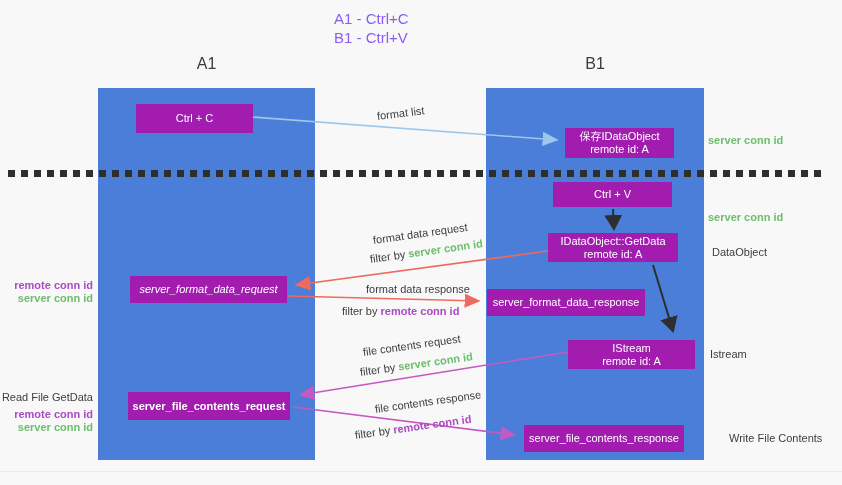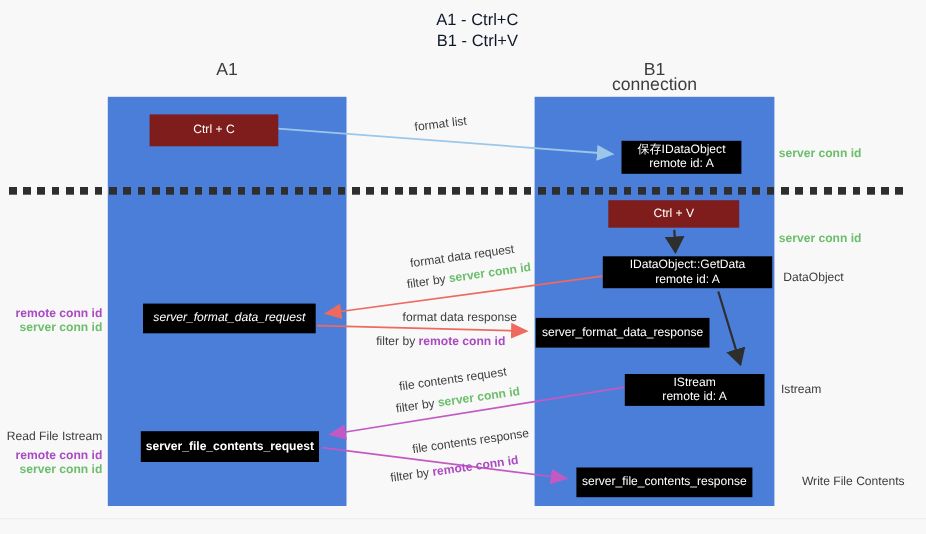--- a/index.html
+++ b/index.html
@@ -7,26 +7,26 @@
     width:842px;height:485px;position:relative;overflow:hidden;
     background:#f8f8f8;
     font-family:"Liberation Sans","DejaVu Sans",sans-serif;
     color:#3d3d3d;
   }
   .lane{background:#4a7ed9;position:absolute;top:88px;height:372px;}
   .lane-left{left:98px;width:217px;}
   .lane-right{left:486px;width:218px;}
   .lane-header{position:absolute;top:57px;height:30px;text-align:center;
     font-size:16px;line-height:14px;color:#3c3c3c;}
-  .title{position:absolute;top:9px;left:334px;width:200px;text-align:center;
-    font-size:15px;line-height:19px;color:#0f172a;}
+  .title{position:absolute;top:9px;left:334px;width:200px;text-align:left;
+    font-size:15px;line-height:19px;color:#8b5cf6;}
   .node{position:absolute;display:flex;flex-direction:column;align-items:center;
     justify-content:center;color:#fff;font-size:11px;line-height:13px;text-align:center;}
-  .node-green{background:#7f1d1d;}
-  .node-orange{background:#000000;}
+  .node-green{background:#a21caf;}
+  .node-orange{background:#a21caf;}
   .flow-label{position:absolute;font-size:11px;color:#3d3d3d;white-space:nowrap;
     transform-origin:left center;}
   .rot{transform:rotate(-8deg);}
   .rot7{transform:rotate(-7deg);}
   .green-t{color:#6cbe6c;font-weight:bold;}
   .purple-t{color:#aa4bc3;font-weight:bold;}
   .side-label{position:absolute;font-size:11px;white-space:nowrap;}
   .side-group-left{position:absolute;left:0;width:93px;text-align:right;
     font-size:11px;line-height:13px;white-space:nowrap;}
   .dashes{position:absolute;left:8px;top:170px;width:816px;height:7px;
@@ -41,21 +41,20 @@
 <div class="title">
   <div>A1 - Ctrl+C</div>
   <div>B1 - Ctrl+V</div>
 </div>
 
 <div class="lane-header" style="left:98px;width:217px;">
   <div>A1</div>
 </div>
 <div class="lane-header" style="left:486px;width:218px;">
   <div>B1</div>
-  <div>connection</div>
 </div>
 
 <div class="lane lane-left"></div>
 <div class="lane lane-right"></div>
 
 <div class="dashes"></div>
 
 <svg class="svg-overlay" width="842" height="485" viewBox="0 0 842 485">
   <defs>
     <marker id="mBlue" markerWidth="11" markerHeight="9" refX="9" refY="4.5" orient="auto">
@@ -86,21 +85,21 @@
 
 <div class="node node-orange" style="left:565px;top:128px;width:109px;height:30px;">
   <div>保存IDataObject</div>
   <div>remote id: A</div>
 </div>
 
 <div class="node node-green" style="left:553px;top:182px;width:119px;height:25px;">
   <div>Ctrl + V</div>
 </div>
 
-<div class="node node-orange" style="left:548px;top:233px;width:154px;height:29px;">
+<div class="node node-orange" style="left:548px;top:233px;width:130px;height:29px;">
   <div>IDataObject::GetData</div>
   <div>remote id: A</div>
 </div>
 
 <div class="node node-orange" style="left:130px;top:276px;width:157px;height:27px;font-style:italic;">
   <div>server_format_data_request</div>
 </div>
 
 <div class="node node-orange" style="left:487px;top:289px;width:158px;height:27px;">
   <div>server_format_data_response</div>
@@ -137,18 +136,18 @@
 <div class="side-label green-t" style="left:708px;top:211px;">server conn id</div>
 <div class="side-label" style="left:712px;top:246px;">DataObject</div>
 <div class="side-label" style="left:710px;top:348px;">Istream</div>
 <div class="side-label" style="left:729px;top:432px;">Write File Contents</div>
 
 <div class="side-group-left" style="top:279px;">
   <div class="purple-t">remote conn id</div>
   <div class="green-t">server conn id</div>
 </div>
 <div class="side-group-left" style="top:391px;">
-  <div>Read File Istream</div>
+  <div>Read File GetData</div>
   <div class="purple-t" style="margin-top:4px;">remote conn id</div>
   <div class="green-t">server conn id</div>
 </div>
 
 <div class="bottom-rule"></div>
 
 </body></html>

